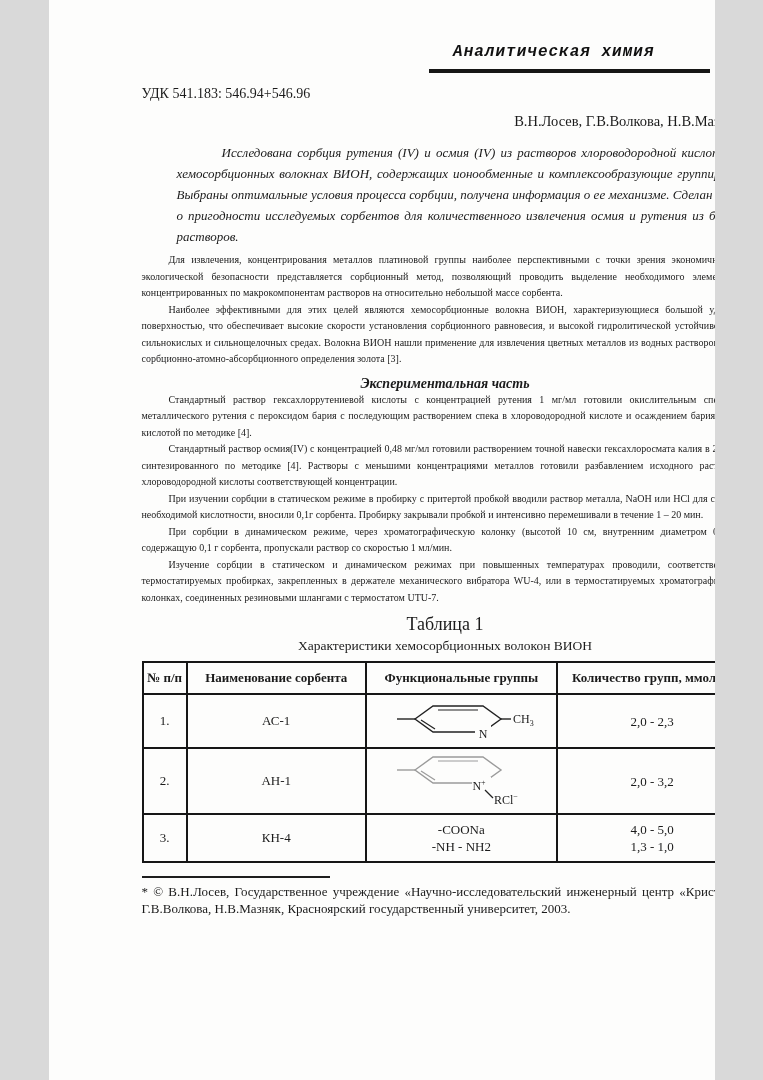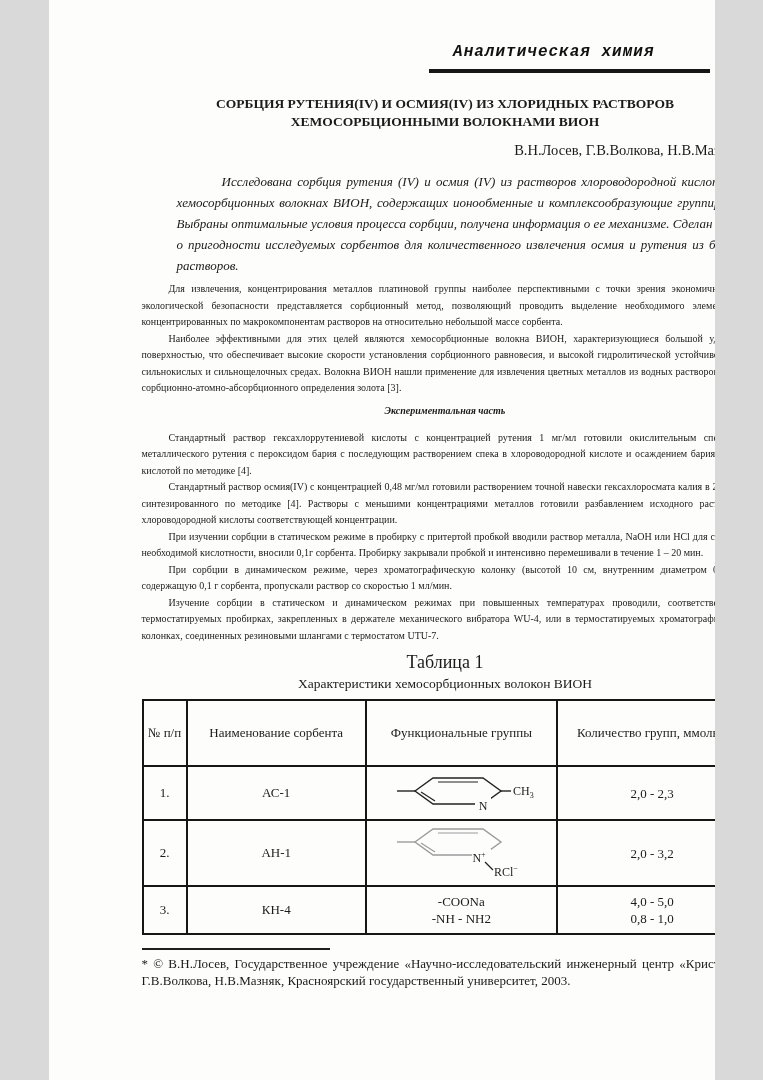--- a/index.html
+++ b/index.html
@@ -17,52 +17,49 @@
   .header-rule { position:absolute; top:69px; left:380px; right:5px; height:4px; background:#161616; }
   .content { position:absolute; top:86px; left:93px; width:607px; }
   .udc { font-size:14px; }
   .title { text-align:center; font-weight:bold; font-size:13.5px; line-height:18px; margin-top:9px; }
   .authors { text-align:right; font-weight:normal; font-size:14.5px; margin-top:11px; }
   .abstract {
     margin:12px 0 5px 35px; width:572px; font-style:italic;
     font-size:13px; line-height:21px; text-align:justify; text-indent:45px;
   }
   p.body { margin:0; font-size:10px; line-height:16.5px; text-align:justify; text-indent:27px; }
-  .section-heading { text-align:center; font-weight:bold; font-style:italic; font-size:10px; margin:8px 0 14px; }
+  .section-heading { text-align:center; font-weight:bold; font-style:italic; font-size:14px; margin:8px 0 0; }
   .table-label { text-align:center; font-size:18px; margin-top:8px; }
   .table-caption { text-align:center; font-weight:normal; font-size:13.5px; margin:3px 0 7px; }
   table.vion { width:100%; border-collapse:collapse; font-size:13px; table-layout:fixed; }
   table.vion th, table.vion td {
     border:2px solid #161616; text-align:center; vertical-align:middle; padding:2px;
   }
-  table.vion th { font-weight:normal; padding:24px 2px; }
+  table.vion th { font-weight:bold; padding:7px 2px; }
   .row-h1 td { height:46px; }
   .row-h2 td { height:48px; }
   .row-h3 td { height:42px; }
   .groups-text { line-height:17px; }
   .amount-text { line-height:17px; }
   .footnote-rule { width:188px; height:2px; background:#1e1e1e; margin:13px 0 5px; }
   .footnote { font-size:13px; line-height:17px; text-align:justify; }
   svg text { font-family:"Liberation Serif", serif; fill:#1b1b1b; }
 </style>
 </head>
 <body>
 
 <div class="sheet">
 
   <div class="journal">Аналитическая химия</div>
   <div class="header-rule"></div>
 
   <div class="content">
 
+    <div class="udc">УДК 541.183: 546.94+546.96</div>
 
-    <div class="title">
-      <div>СОРБЦИЯ РУТЕНИЯ(IV) И ОСМИЯ(IV) ИЗ ХЛОРИДНЫХ РАСТВОРОВ</div>
-      <div>ХЕМОСОРБЦИОННЫМИ ВОЛОКНАМИ ВИОН</div>
-    </div>
 
     <div class="authors">В.Н.Лосев, Г.В.Волкова, Н.В.Мазняк*</div>
 
     <div class="abstract">Исследована сорбция рутения (IV) и осмия (IV) из растворов хлороводородной кислоты на хемосорбционных волокнах ВИОН, содержащих ионообменные и комплексообразующие группировки. Выбраны оптимальные условия процесса сорбции, получена информация о ее механизме. Сделан вывод о пригодности исследуемых сорбентов для количественного извлечения осмия и рутения из бедных растворов.</div>
 
     <p class="body">Для извлечения, концентрирования металлов платиновой группы наиболее перспективными с точки зрения экономичности и экологической безопасности представляется сорбционный метод, позволяющий проводить выделение необходимого элемента из концентрированных по макрокомпонентам растворов на относительно небольшой массе сорбента.</p>
     <p class="body">Наиболее эффективными для этих целей являются хемосорбционные волокна ВИОН, характеризующиеся большой удельной поверхностью, что обеспечивает высокие скорости установления сорбционного равновесия, и высокой гидролитической устойчивостью в сильнокислых и сильнощелочных средах. Волокна ВИОН нашли применение для извлечения цветных металлов из водных растворов [1,2] и сорбционно-атомно-абсорбционного определения золота [3].</p>
 
     <div class="section-heading">Экспериментальная часть</div>
 
@@ -127,21 +124,21 @@
         </tr>
         <tr class="row-h3">
           <td>3.</td>
           <td>КН-4</td>
           <td class="groups-text">
             <div>-COONa</div>
             <div>-NH - NH2</div>
           </td>
           <td class="amount-text">
             <div>4,0 - 5,0</div>
-            <div>0,8 - 1,0</div>
+            <div>1,3 - 1,0</div>
           </td>
         </tr>
       </tbody>
     </table>
 
     <div class="footnote-rule"></div>
     <div class="footnote">* © В.Н.Лосев, Государственное учреждение «Научно-исследовательский инженерный центр «Кристалл»; Г.В.Волкова, Н.В.Мазняк, Красноярский государственный университет, 2003.</div>
 
   </div>
 </div>

